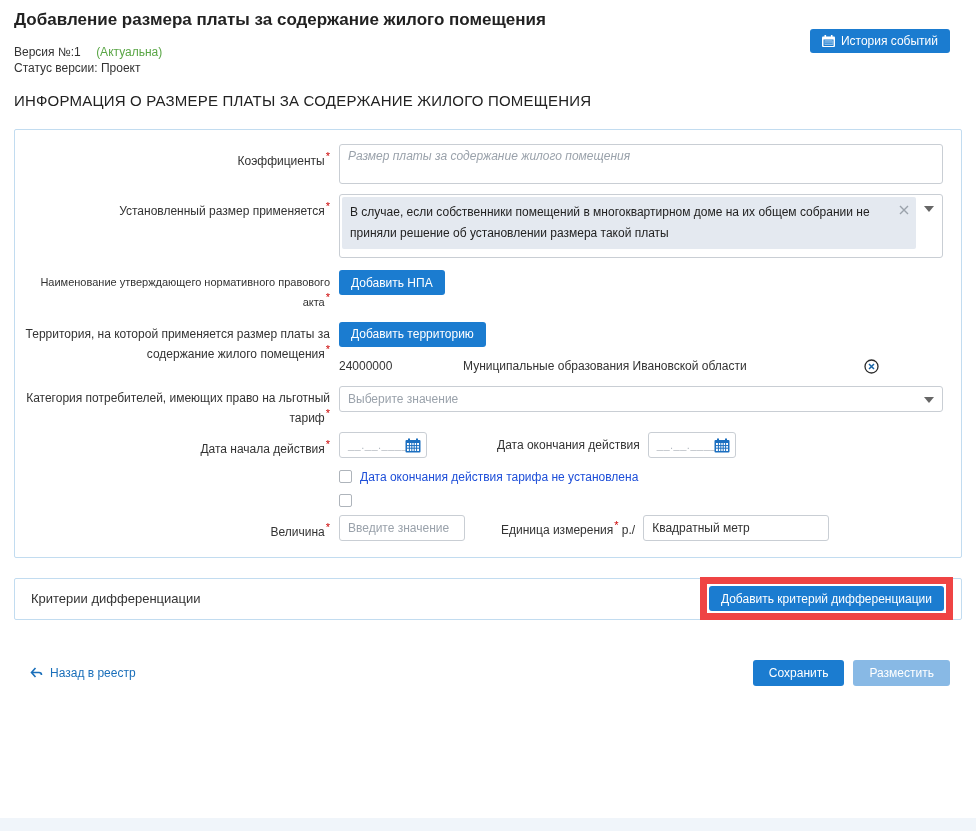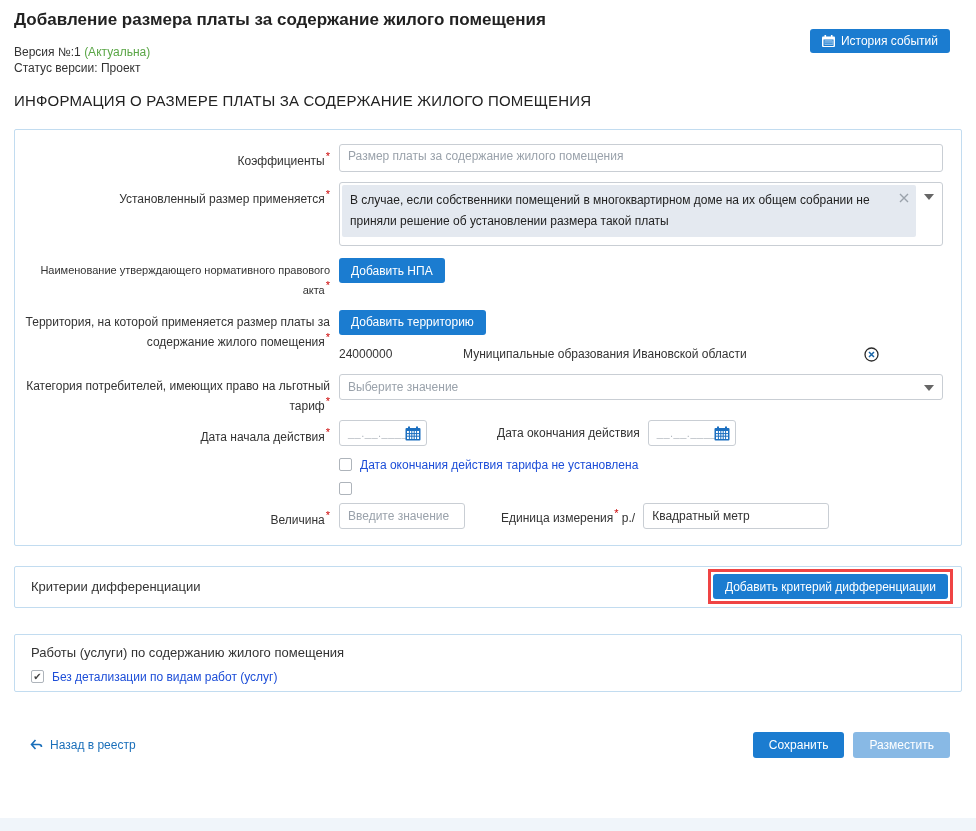--- a/index.html
+++ b/index.html
@@ -10,35 +10,35 @@
   .page-title { margin:10px 0 0 14px; font-size:17px; font-weight:bold; color:#222; }
 
   .btn { display:inline-flex; align-items:center; gap:6px; background:#1b7cd0; color:#fff;
          border:none; border-radius:3px; font-size:12px; font-family:inherit;
          height:25px; padding:0 12px; cursor:pointer; white-space:nowrap; }
   .btn-disabled { background:#88b9e5; cursor:default; }
 
   .history-btn { position:absolute; top:29px; right:26px; height:24px; }
 
   .version-block { margin:14px 0 0 14px; font-size:12px; line-height:16px; color:#333; }
-  .status-green { color:#5aa646; }
+  .status-green { color:#5aa646;margin-left:12px; }
 
   .section-title { margin:16px 0 0 14px; font-size:15px; font-weight:normal; color:#222; letter-spacing:.2px; }
 
   .panel { margin:0 14px; border:1px solid #c2dcf0; border-radius:2px; background:#fff; }
   .main-panel { margin-top:20px; padding:14px 18px 16px 0; }
 
   .frow { display:grid; grid-template-columns:315px 1fr; column-gap:9px; align-items:start; }
   .flabel { text-align:right; font-size:12px; color:#333; padding-top:5px; line-height:15px; }
   .flabel.tight { font-size:11px; }
   .req { color:#cc0000; font-size:11px; vertical-align:super; margin-left:1px; }
 
   textarea.inp, input.inp { border:1px solid #c9ced4; border-radius:3px; font-family:inherit;
          font-size:12px; color:#333; padding:4px 8px; outline:none; background:#fff; }
-  textarea.inp { width:100%; height:28px; resize:none; line-height:15px; }
+  textarea.inp { width:100%; height:40px; resize:none; line-height:15px;font-style:italic; }
   input.inp { height:26px; padding:0 8px; }
   ::placeholder { color:#9aa2ab; opacity:1; }
 
   .select-multiline { position:relative; width:100%; height:64px; border:1px solid #c9ced4;
          border-radius:3px; background:#fff; cursor:pointer; }
   .chip { position:absolute; left:2px; top:2px; right:26px; background:#e4e9f0; border-radius:2px;
          padding:5px 26px 5px 8px; font-size:12px; line-height:21px; color:#222; }
   .chip-clear { position:absolute; right:6px; top:7px; width:12px; height:12px; cursor:pointer; }
   .caret { position:absolute; right:8px; top:11px; width:0; height:0;
          border-left:5px solid transparent; border-right:5px solid transparent; border-top:6px solid #666; }
@@ -70,21 +70,21 @@
 
   .value-row { display:flex; align-items:center; }
   .value-input { width:126px; }
   .unit-label { font-size:12px; color:#333; margin-left:36px; white-space:nowrap; }
   .unit-input { width:186px; margin-left:8px; background:#e9edf2; color:#555; }
 
   .bar-panel { margin-top:20px; height:42px; display:flex; align-items:center;
          justify-content:space-between; padding:0 8px 0 16px; }
   .bar-panel.mt28 { margin-top:28px; }
   .bar-title { font-size:13px; color:#333; }
-  .highlight-red { border:3px solid #ef4444; padding:2px; display:inline-flex; }
+  .highlight-red { border:7px solid #ef4444; padding:2px; display:inline-flex; }
 
   .works-panel { margin-top:26px; height:58px; padding:10px 16px 0 16px; }
   .works-title { font-size:13px; color:#333; }
   .works-check { margin-top:10px; }
 
   .footer { margin-top:40px; padding:0 26px 0 30px; display:flex; align-items:center; justify-content:space-between; }
   .back-link { display:inline-flex; align-items:center; gap:7px; color:#1a6fba; font-size:12px;
          cursor:pointer; text-decoration:none; }
   .footer-btns { display:flex; gap:9px; }
   .footer .btn { height:26px; padding:0 16px; }
@@ -241,27 +241,20 @@
   </div>
 
   <div class="panel bar-panel">
     <span class="bar-title">Критерии дифференциации</span>
     <span class="highlight-red">
       <button class="btn">Добавить критерий дифференциации</button>
     </span>
   </div>
 
 
-  <div class="panel works-panel">
-    <div class="works-title">Работы (услуги) по содержанию жилого помещения</div>
-    <div class="check-row works-check">
-      <span class="checkbox checked"></span>
-      <span>Без детализации по видам работ (услуг)</span>
-    </div>
-  </div>
 
   <div class="footer">
     <a class="back-link">
       <span>
         <svg width="13" height="11" viewBox="0 0 13 11">
           <path d="M5.5 1 L1.5 5.5 L5.5 10 M1.5 5.5 H9 Q11.5 5.5 11.5 8" fill="none" stroke="#1a6fba" stroke-width="1.6"></path>
         </svg>
       </span>
       <span>Назад в реестр</span>
     </a>

